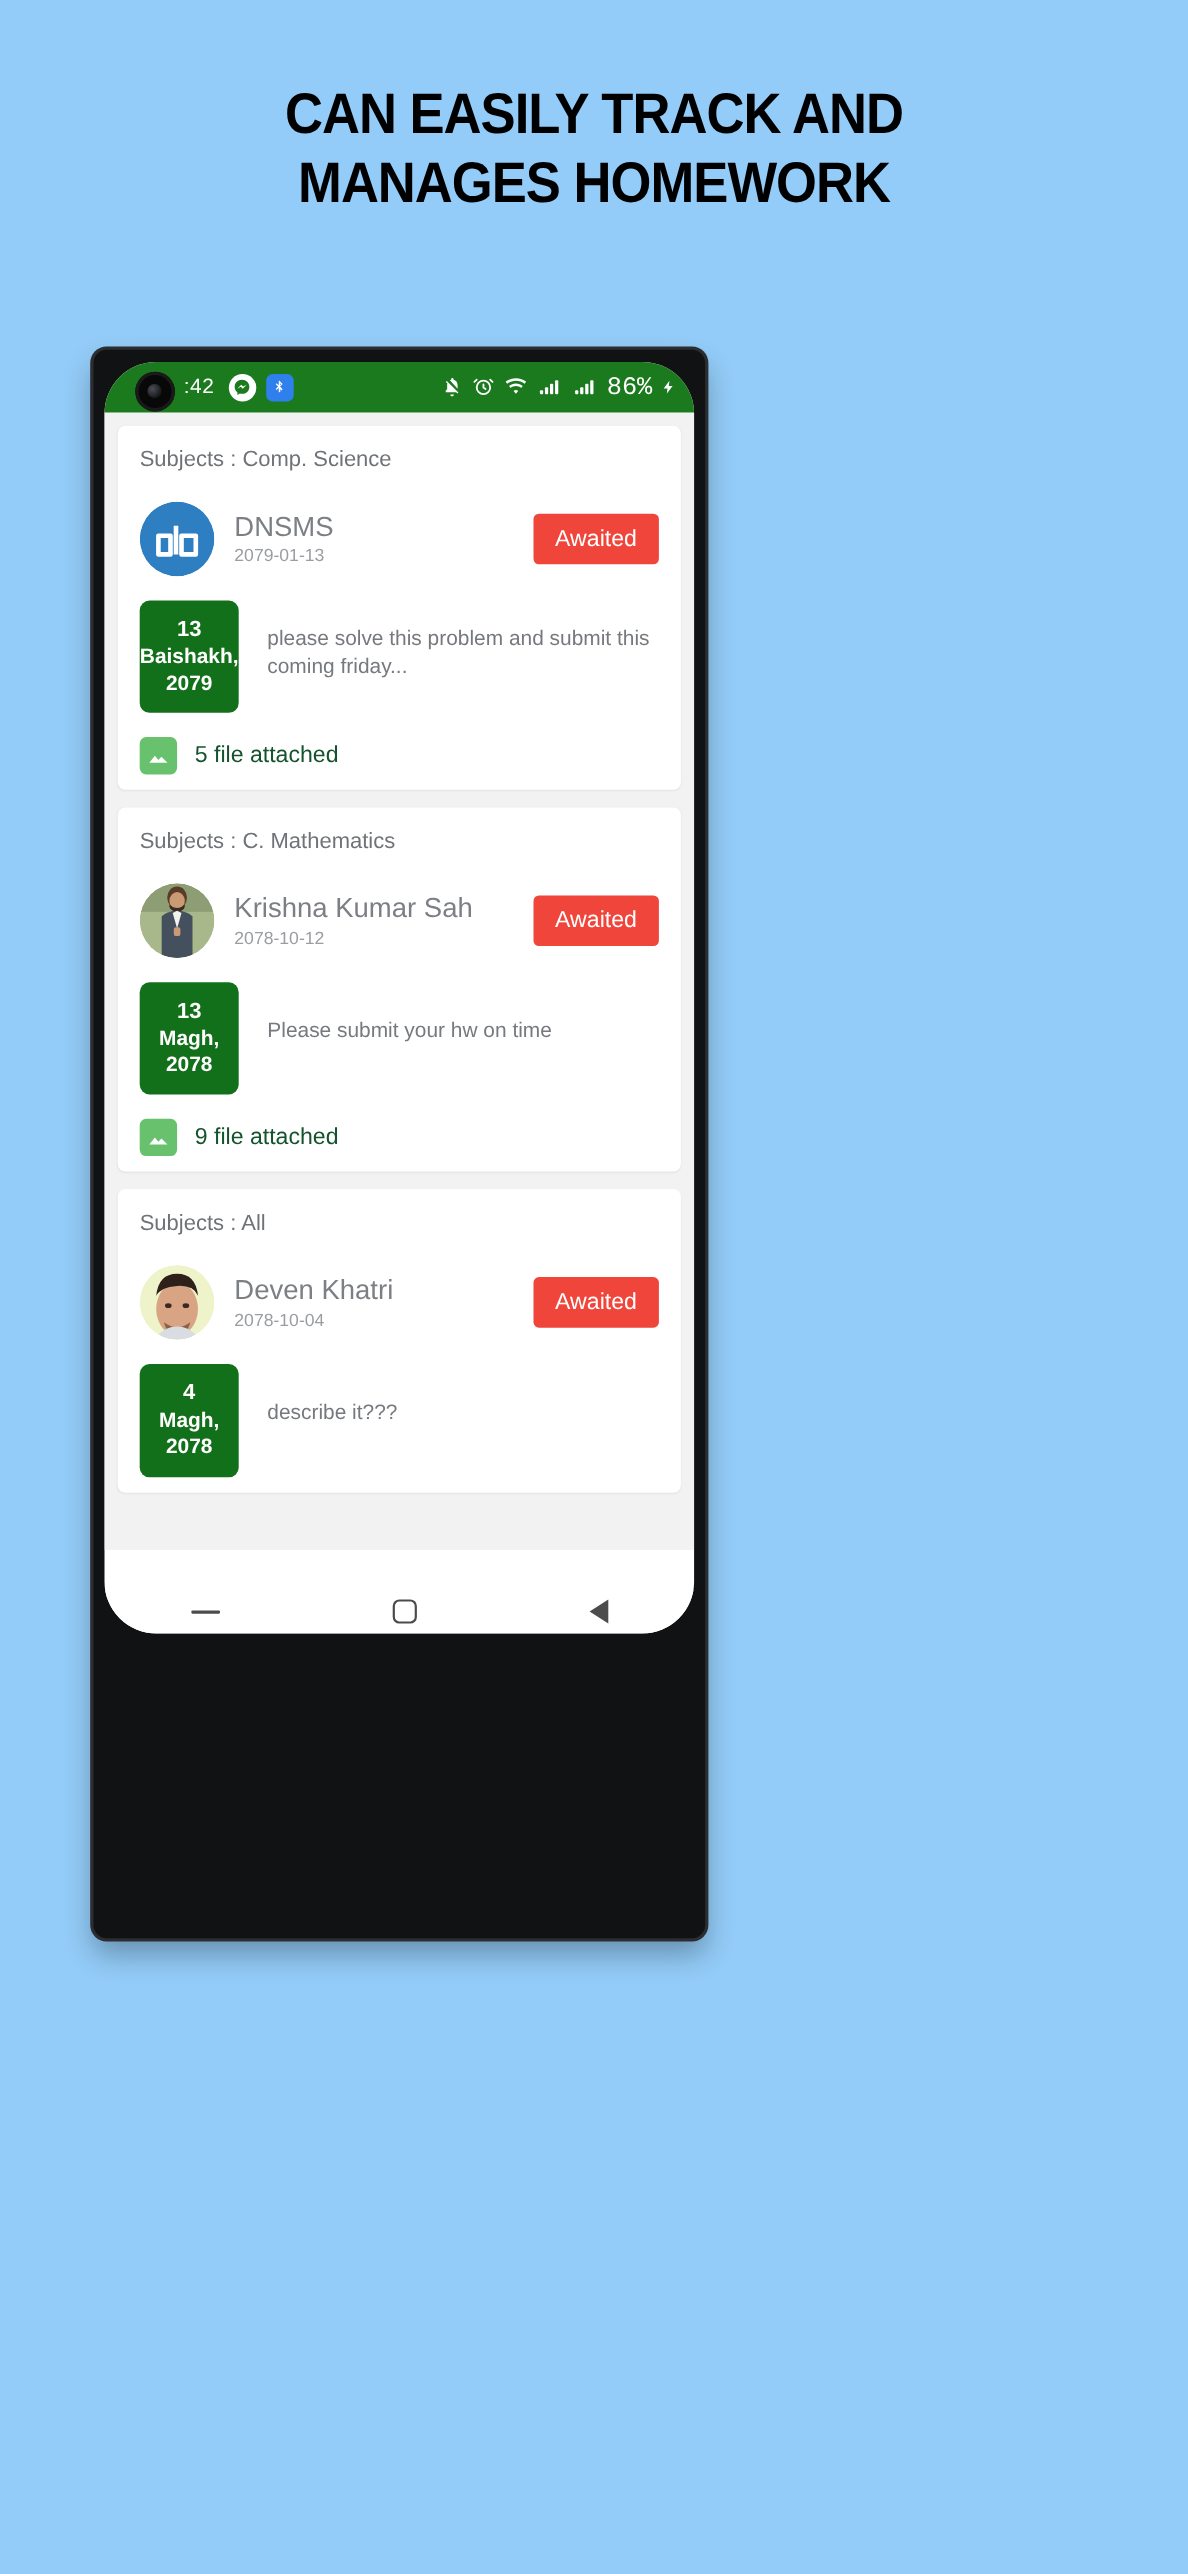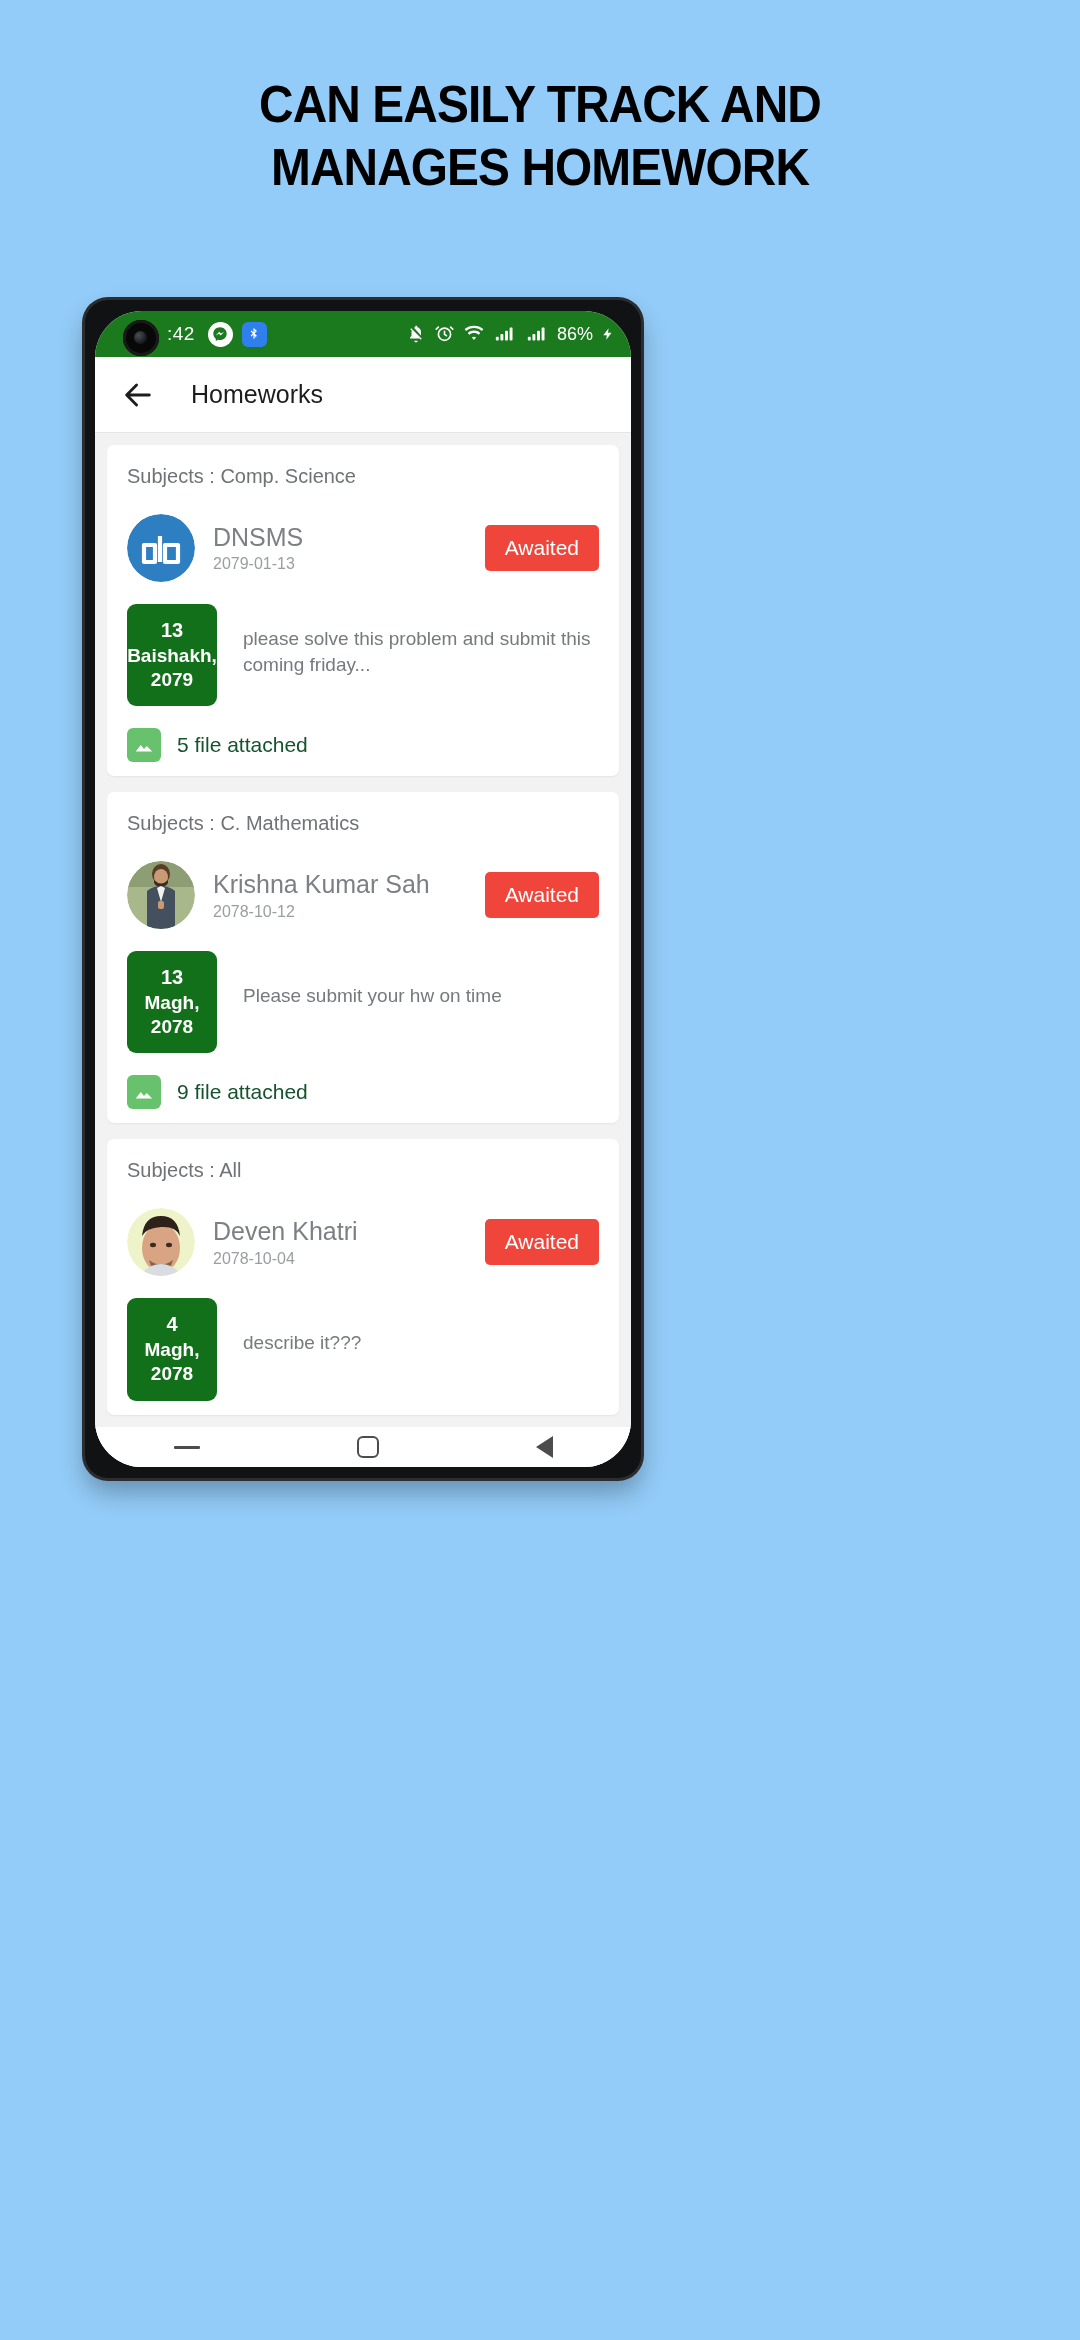--- a/index.html
+++ b/index.html
@@ -20,24 +20,24 @@
     line-height: 1.02;
     letter-spacing: -1px;
     color: #000;
     transform: scaleX(0.92);
   }
   .headline .ln { display: block; }
   .headline .ln2 { margin-top: 10px; }
 
   
   .phone {
-    position: absolute; left: 85px; top: 300px;
-    width: 556px; height: 1178px;
+    position: absolute; left: 85px; top: 318px;
+    width: 556px; height: 1444px;
     background: #111214;
-    border-radius: 23px;
+    border-radius: 12px;
     box-shadow: 0 0 0 3px #2c2d30, 0 14px 26px rgba(0,0,0,.30);
     overflow: hidden;
   }
   .phone-inner {
     position: absolute; left: 10px; top: 11px;
     width: 536px; height: 1156px;
     background: #ffffff;
     border-radius: 47px;
     overflow: hidden;
   }
@@ -72,21 +72,21 @@
     display: flex; align-items: center; justify-content: center;
   }
   .ic-messenger svg { width: 16px; height: 16px; }
   .ic-bluetooth-app {
     width: 25px; height: 25px; border-radius: 6px; background: #2F80ED;
     display: flex; align-items: center; justify-content: center;
   }
   .ic-bluetooth-app svg { width: 14px; height: 16px; }
   .sb-right { margin-left: auto; display: flex; align-items: center; gap: 8px; }
   .sb-right svg { display: block; }
-  .sb-batt { font-size: 18px; letter-spacing: 0; }
+  .sb-batt { font-size: 23px; letter-spacing: 0; font-family: Liberation Mono, monospace; }
 
   
   .appbar {
     height: 76px; background: #fff; display: flex; align-items: center;
     padding: 0 0 0 26px; border-bottom: 1px solid #E6E6E6;
   }
   .back-arrow { width: 34px; height: 34px; }
   .appbar-title {
     margin-left: 36px; font-size: 25px; color: #1d1d1d; font-weight: 400;
   }
@@ -211,26 +211,20 @@
               <rect x="12" y="8.5" width="3.2" height="10.5" rx="1" fill="#fff"></rect>
               <rect x="17" y="5" width="3.2" height="14" rx="1" fill="#fff"></rect>
             </svg>
           <span class="sb-batt">86%</span>
           <svg width="14" height="22" viewBox="0 0 24 24">
               <path fill="#fff" d="M13 2L4 14h6l-1 8 9-12h-6l1-8z"></path>
             </svg>
         </span>
       </div>
 
-      <div class="appbar">
-        <svg class="back-arrow" viewBox="0 0 24 24">
-          <path fill="none" stroke="#1d1d1d" stroke-width="2" stroke-linecap="round" stroke-linejoin="round" d="M20 12H4m0 0l7-7m-7 7l7 7"></path>
-        </svg>
-        <span class="appbar-title">Homeworks</span>
-      </div>
 
       <div class="content">
 
         <div class="card">
           <div class="card-subject">Subjects : Comp. Science</div>
           <div class="row-person">
             <div class="avatar">
               <svg viewBox="0 0 68 68">
                 <circle cx="34" cy="34" r="34" fill="#2E7EC2"></circle>
                 <g fill="none" stroke="#ffffff" stroke-width="4.2" stroke-linejoin="round">

